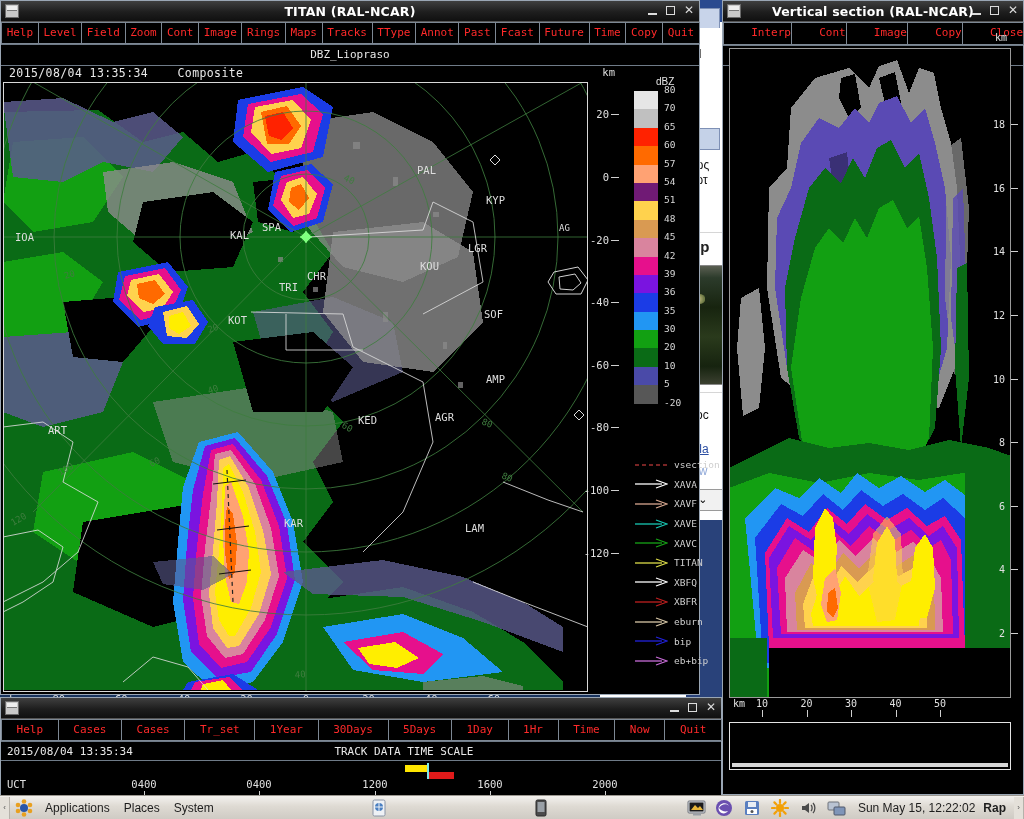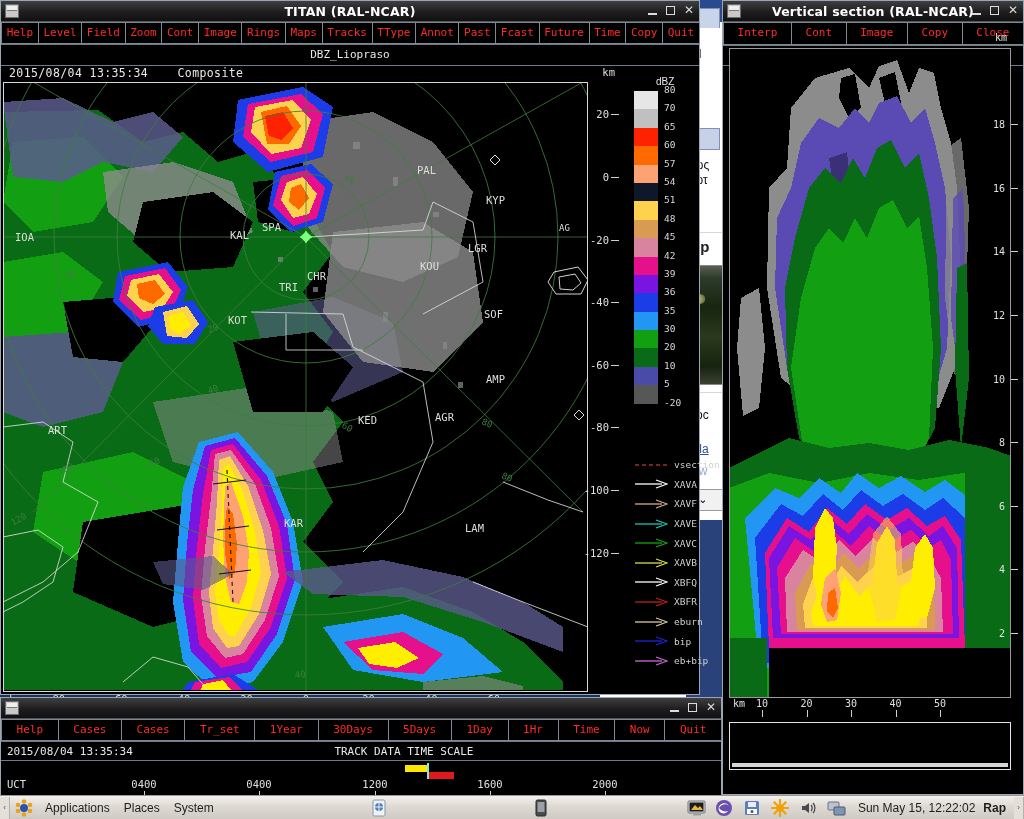--- a/index.html
+++ b/index.html
@@ -112,21 +112,21 @@
   }
   .legend { position:absolute; left:633px; top:455px; width:90px; }
   .legrow { display:flex; align-items:center; height:19.6px; }
   .legrow .glyph { width:34px; height:10px; position:relative; }
   .legrow .glyph svg { display:block; }
   .legrow .txt { color:#cfcfcf; font-size:9.5px; font-family:"DejaVu Sans Mono",monospace; margin-left:6px; white-space:nowrap; }
 
   
   #vsec { left: 722px; top: 0; width: 302px; height: 795px; }
   #vsec .body { position:relative; width:100%; height:calc(100% - 21px); background:#000; }
-  #vsec .menubar .menubtn { font-size:11px; padding:3px 0 5px 0; }
+  #vsec .menubar .menubtn { font-size:11px; padding:3px 0 5px 0;text-align:right; }
   .vs-title { color:#dcdcdc; font-family:"DejaVu Sans Mono",monospace; font-size:10.5px; text-align:center; padding:3px 0 4px; border-bottom:1px solid #6f7b88; }
   .vs-plot { position:absolute; left:6px; top:26px; width:282px; height:650px; }
   .vs-frame { position:absolute; left:6px; top:26px; width:282px; height:650px; border:1px solid #9a9a9a; pointer-events:none; }
   .vs-axis-x { position:absolute; left:6px; top:676px; width:282px; height:22px; }
   .vs-axis-x .tick { position:absolute; top:12px; width:1px; height:7px; background:#cfcfcf; }
   .vs-axis-x .lab { position:absolute; top:0; color:#e0e0e0; font-size:10px; font-family:"DejaVu Sans Mono",monospace; transform:translateX(-50%); }
   .vs-axis-y { position:absolute; left:284px; top:26px; width:20px; height:650px; }
   .vs-axis-y .tick { position:absolute; left:4px; width:7px; height:1px; background:#cfcfcf; }
   .vs-axis-y .lab { position:absolute; right:22px; color:#e0e0e0; font-size:10px; font-family:"DejaVu Sans Mono",monospace; transform:translateY(-50%); }
   .vs-lower { position:absolute; left:6px; top:700px; width:282px; height:48px; background:#000; border:1px solid #e4e4e4; }
@@ -479,21 +479,21 @@
             </div>
             <div class="cband" style="background: rgb(255, 34, 0);">
               <span class="v">65</span>
             </div>
             <div class="cband" style="background: rgb(255, 106, 0);">
               <span class="v">60</span>
             </div>
             <div class="cband" style="background: rgb(255, 162, 115);">
               <span class="v">57</span>
             </div>
-            <div class="cband" style="background: #0f172a;">
+            <div class="cband" style="background: #701a75;">
               <span class="v">54</span>
             </div>
             <div class="cband" style="background: rgb(255, 210, 77);">
               <span class="v">51</span>
             </div>
             <div class="cband" style="background: rgb(217, 154, 82);">
               <span class="v">48</span>
             </div>
             <div class="cband" style="background: rgb(217, 132, 158);">
               <span class="v">45</span>
@@ -573,21 +573,21 @@
             </span>
             <span class="txt">XAVC</span>
           </div>
           <div class="legrow">
             <span class="glyph">
               <svg width="34" height="10">
                 <line x1="1" y1="5" x2="28" y2="5" stroke="#dede4a" stroke-width="1.3"></line>
                 <path d="M22,1 L33,5 L22,9" fill="none" stroke="#dede4a" stroke-width="1.3"></path>
               </svg>
             </span>
-            <span class="txt">XAVB</span>
+            <span class="txt">TITAN</span>
           </div>
           <div class="legrow">
             <span class="glyph">
               <svg width="34" height="10">
                 <line x1="1" y1="5" x2="28" y2="5" stroke="#ffffff" stroke-width="1.3"></line>
                 <path d="M22,1 L33,5 L22,9" fill="none" stroke="#ffffff" stroke-width="1.3"></path>
               </svg>
             </span>
             <span class="txt">XBFQ</span>
           </div>

